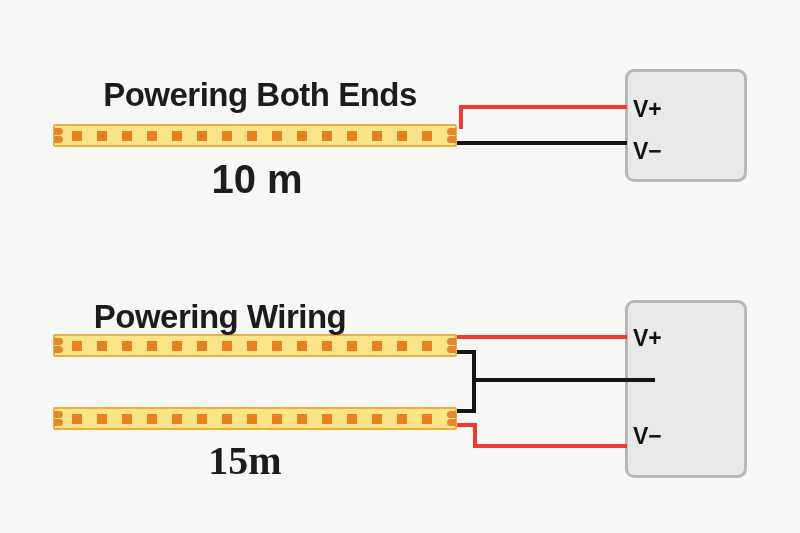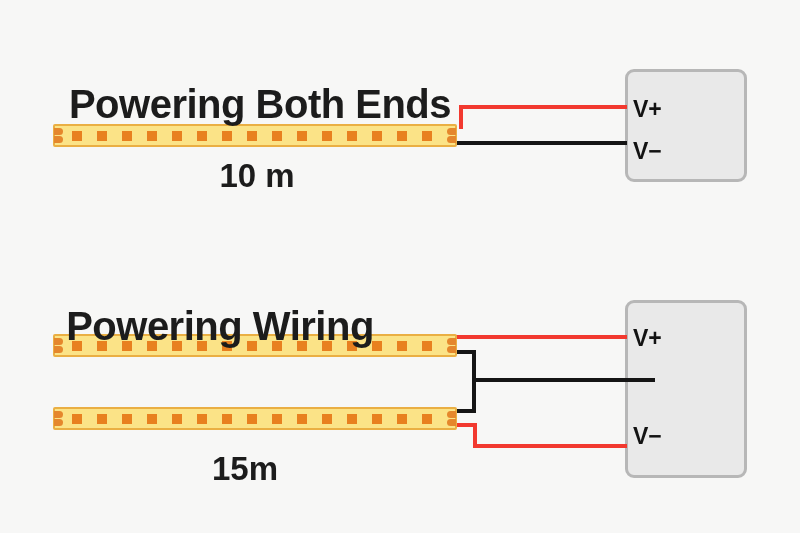--- a/index.html
+++ b/index.html
@@ -7,41 +7,41 @@
     position:relative;
     width:800px;height:533px;
     background:var(--background,#f7f7f6);
     overflow:hidden;
     font-family:"Liberation Sans","DejaVu Sans",sans-serif;
   }
   .layer{position:absolute;inset:0;}
 
   .title{
     position:absolute;
-    font-size:40px;font-weight:700;
+    font-size:33px;font-weight:700;
     color:var(--text,#1c1c1c);
     letter-spacing:-0.5px;
     white-space:nowrap;
     transform:translateX(-50%);
     line-height:1;
   }
   .t1{left:260px;top:51px;}
   .t2{left:220px;top:273px;}
 
   .len{
     position:absolute;
-    font-size:33px;font-weight:700;
+    font-size:40px;font-weight:700;
     color:var(--text,#1c1c1c);
     transform:translateX(-50%);
     line-height:1;
     white-space:nowrap;
     text-align:right;
   }
   .l1{left:257px;top:159px;}
-  .l2{left:245px;top:452px;}
+  .l2{left:245px;top:441px;font-family:Liberation Serif, serif;}
 
   .strip{
     position:absolute;
     left:53px;width:404px;height:23px;
     background:var(--strip-fill,#fbe387);
     border:2px solid var(--strip-border,#eaaf43);
     border-radius:2px;
     box-sizing:border-box;
   }
   .s1{top:124px;}

